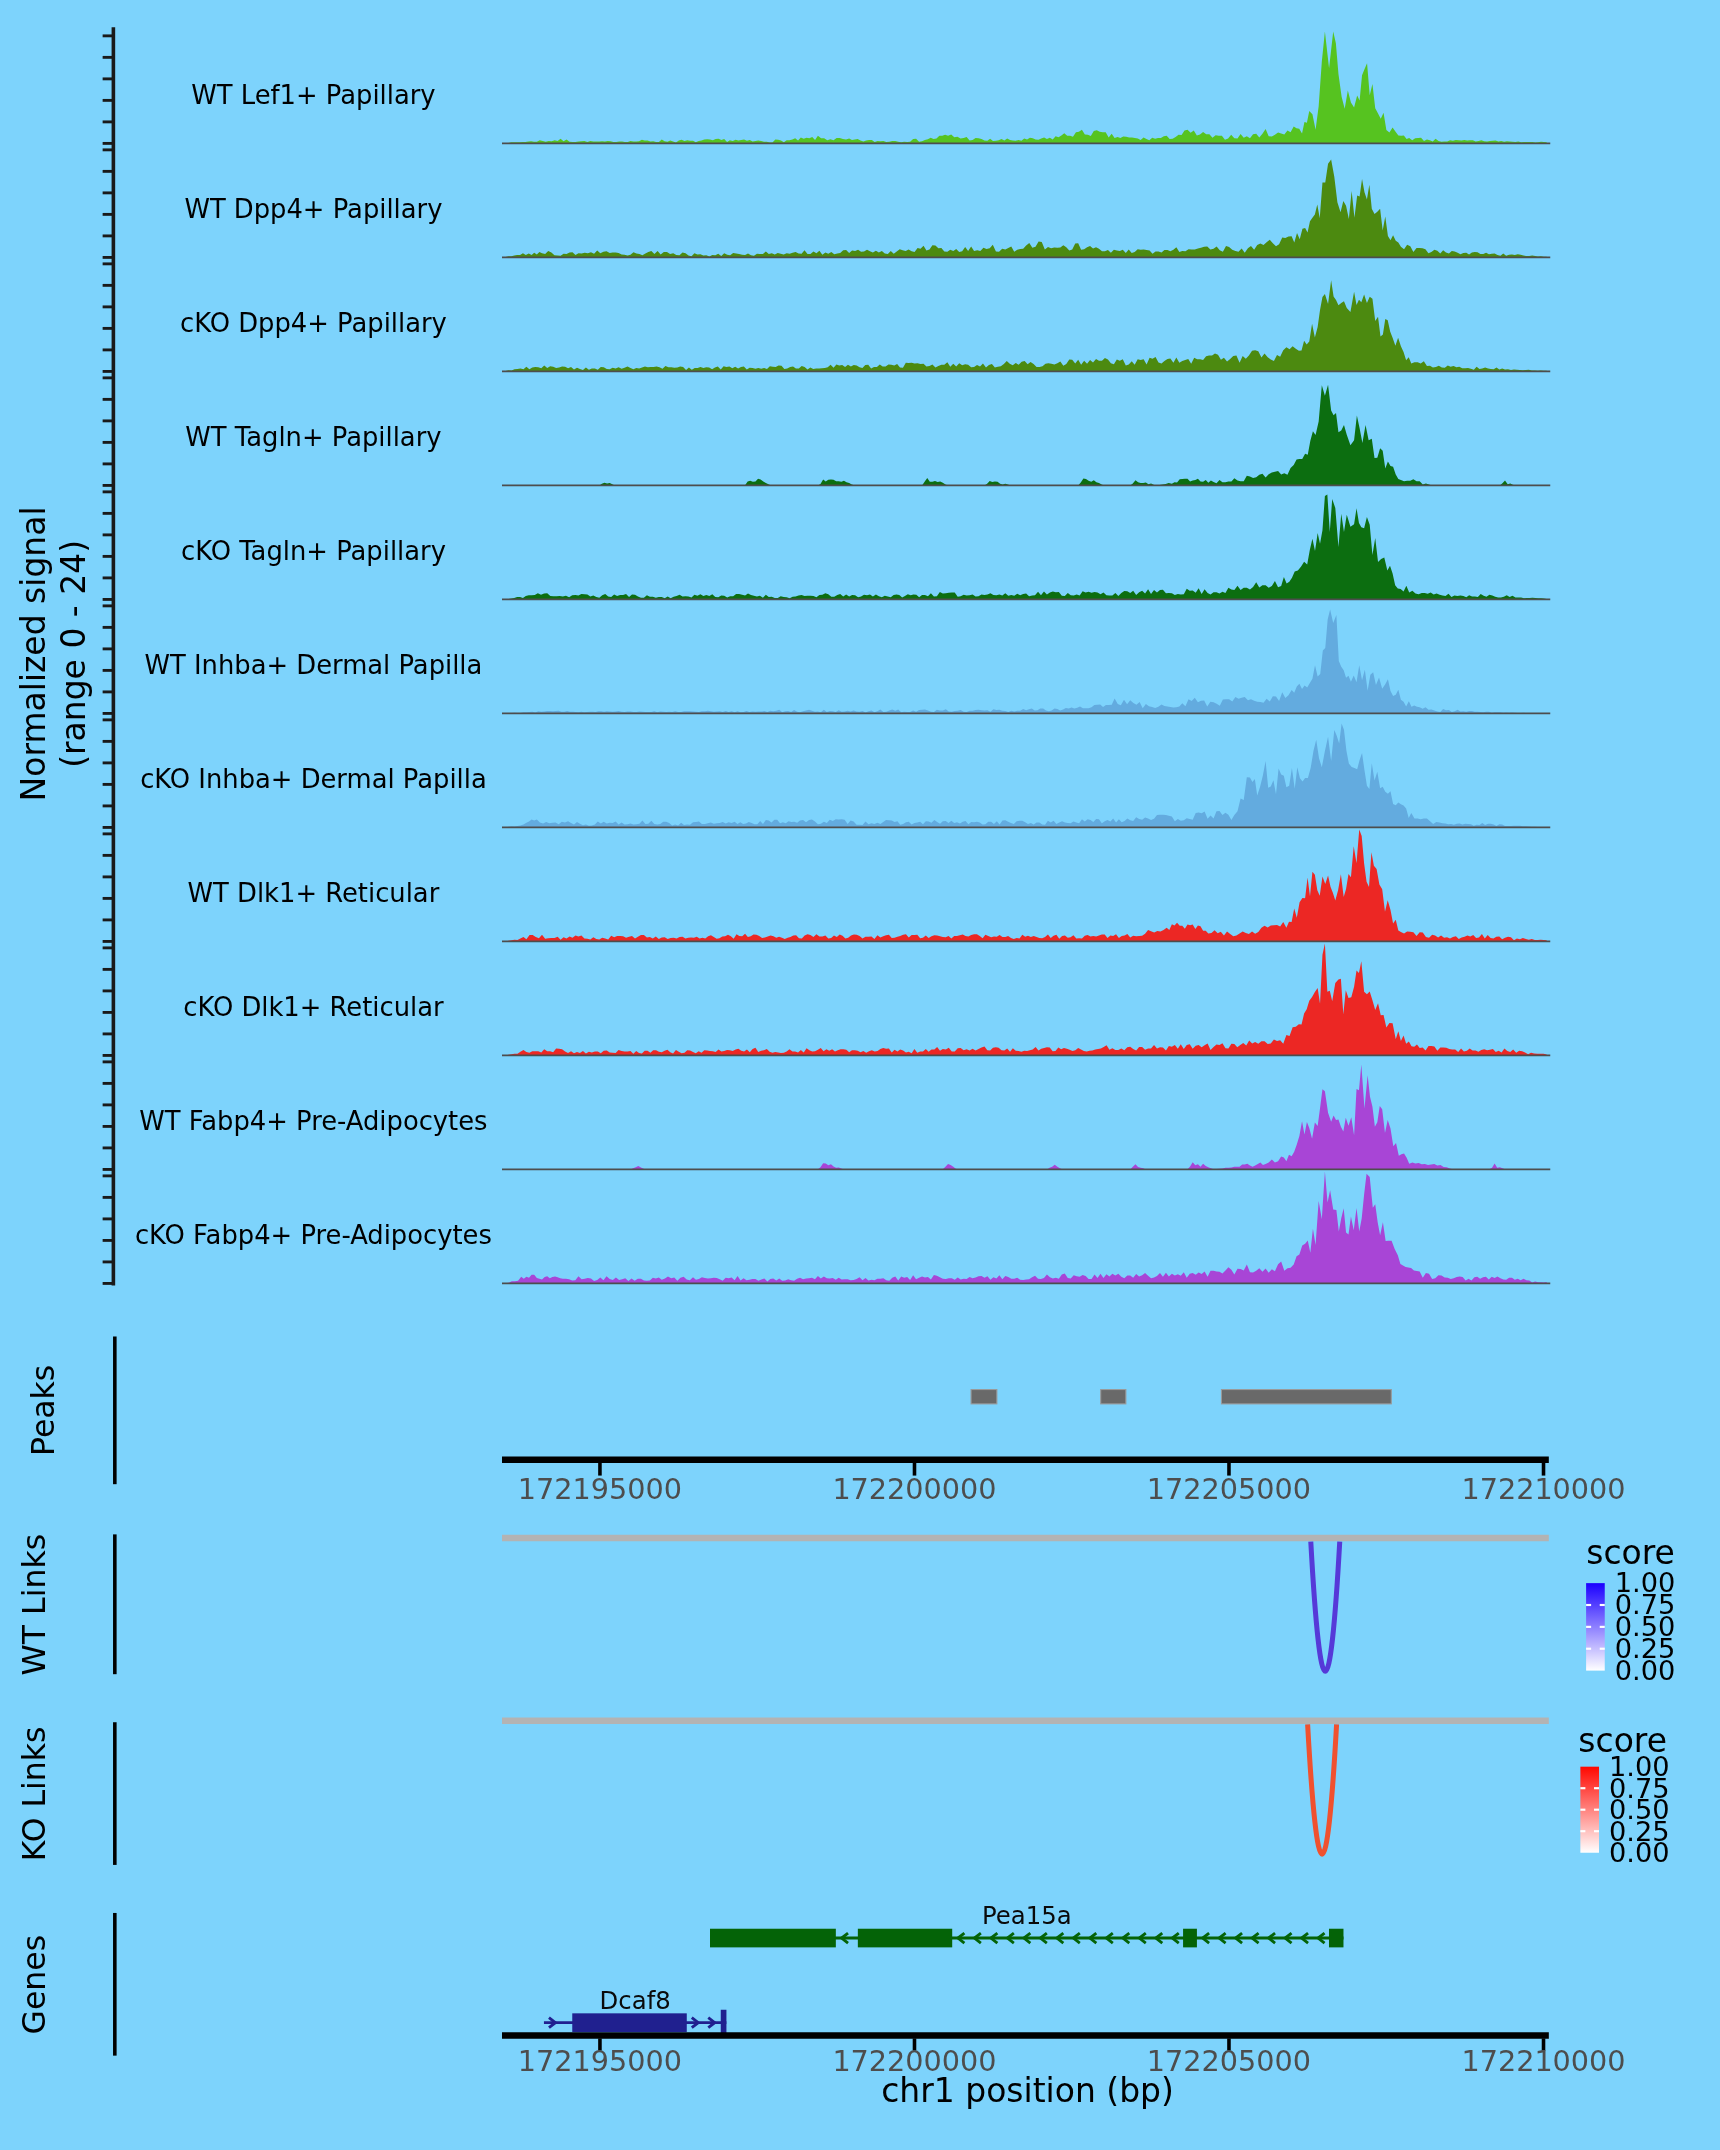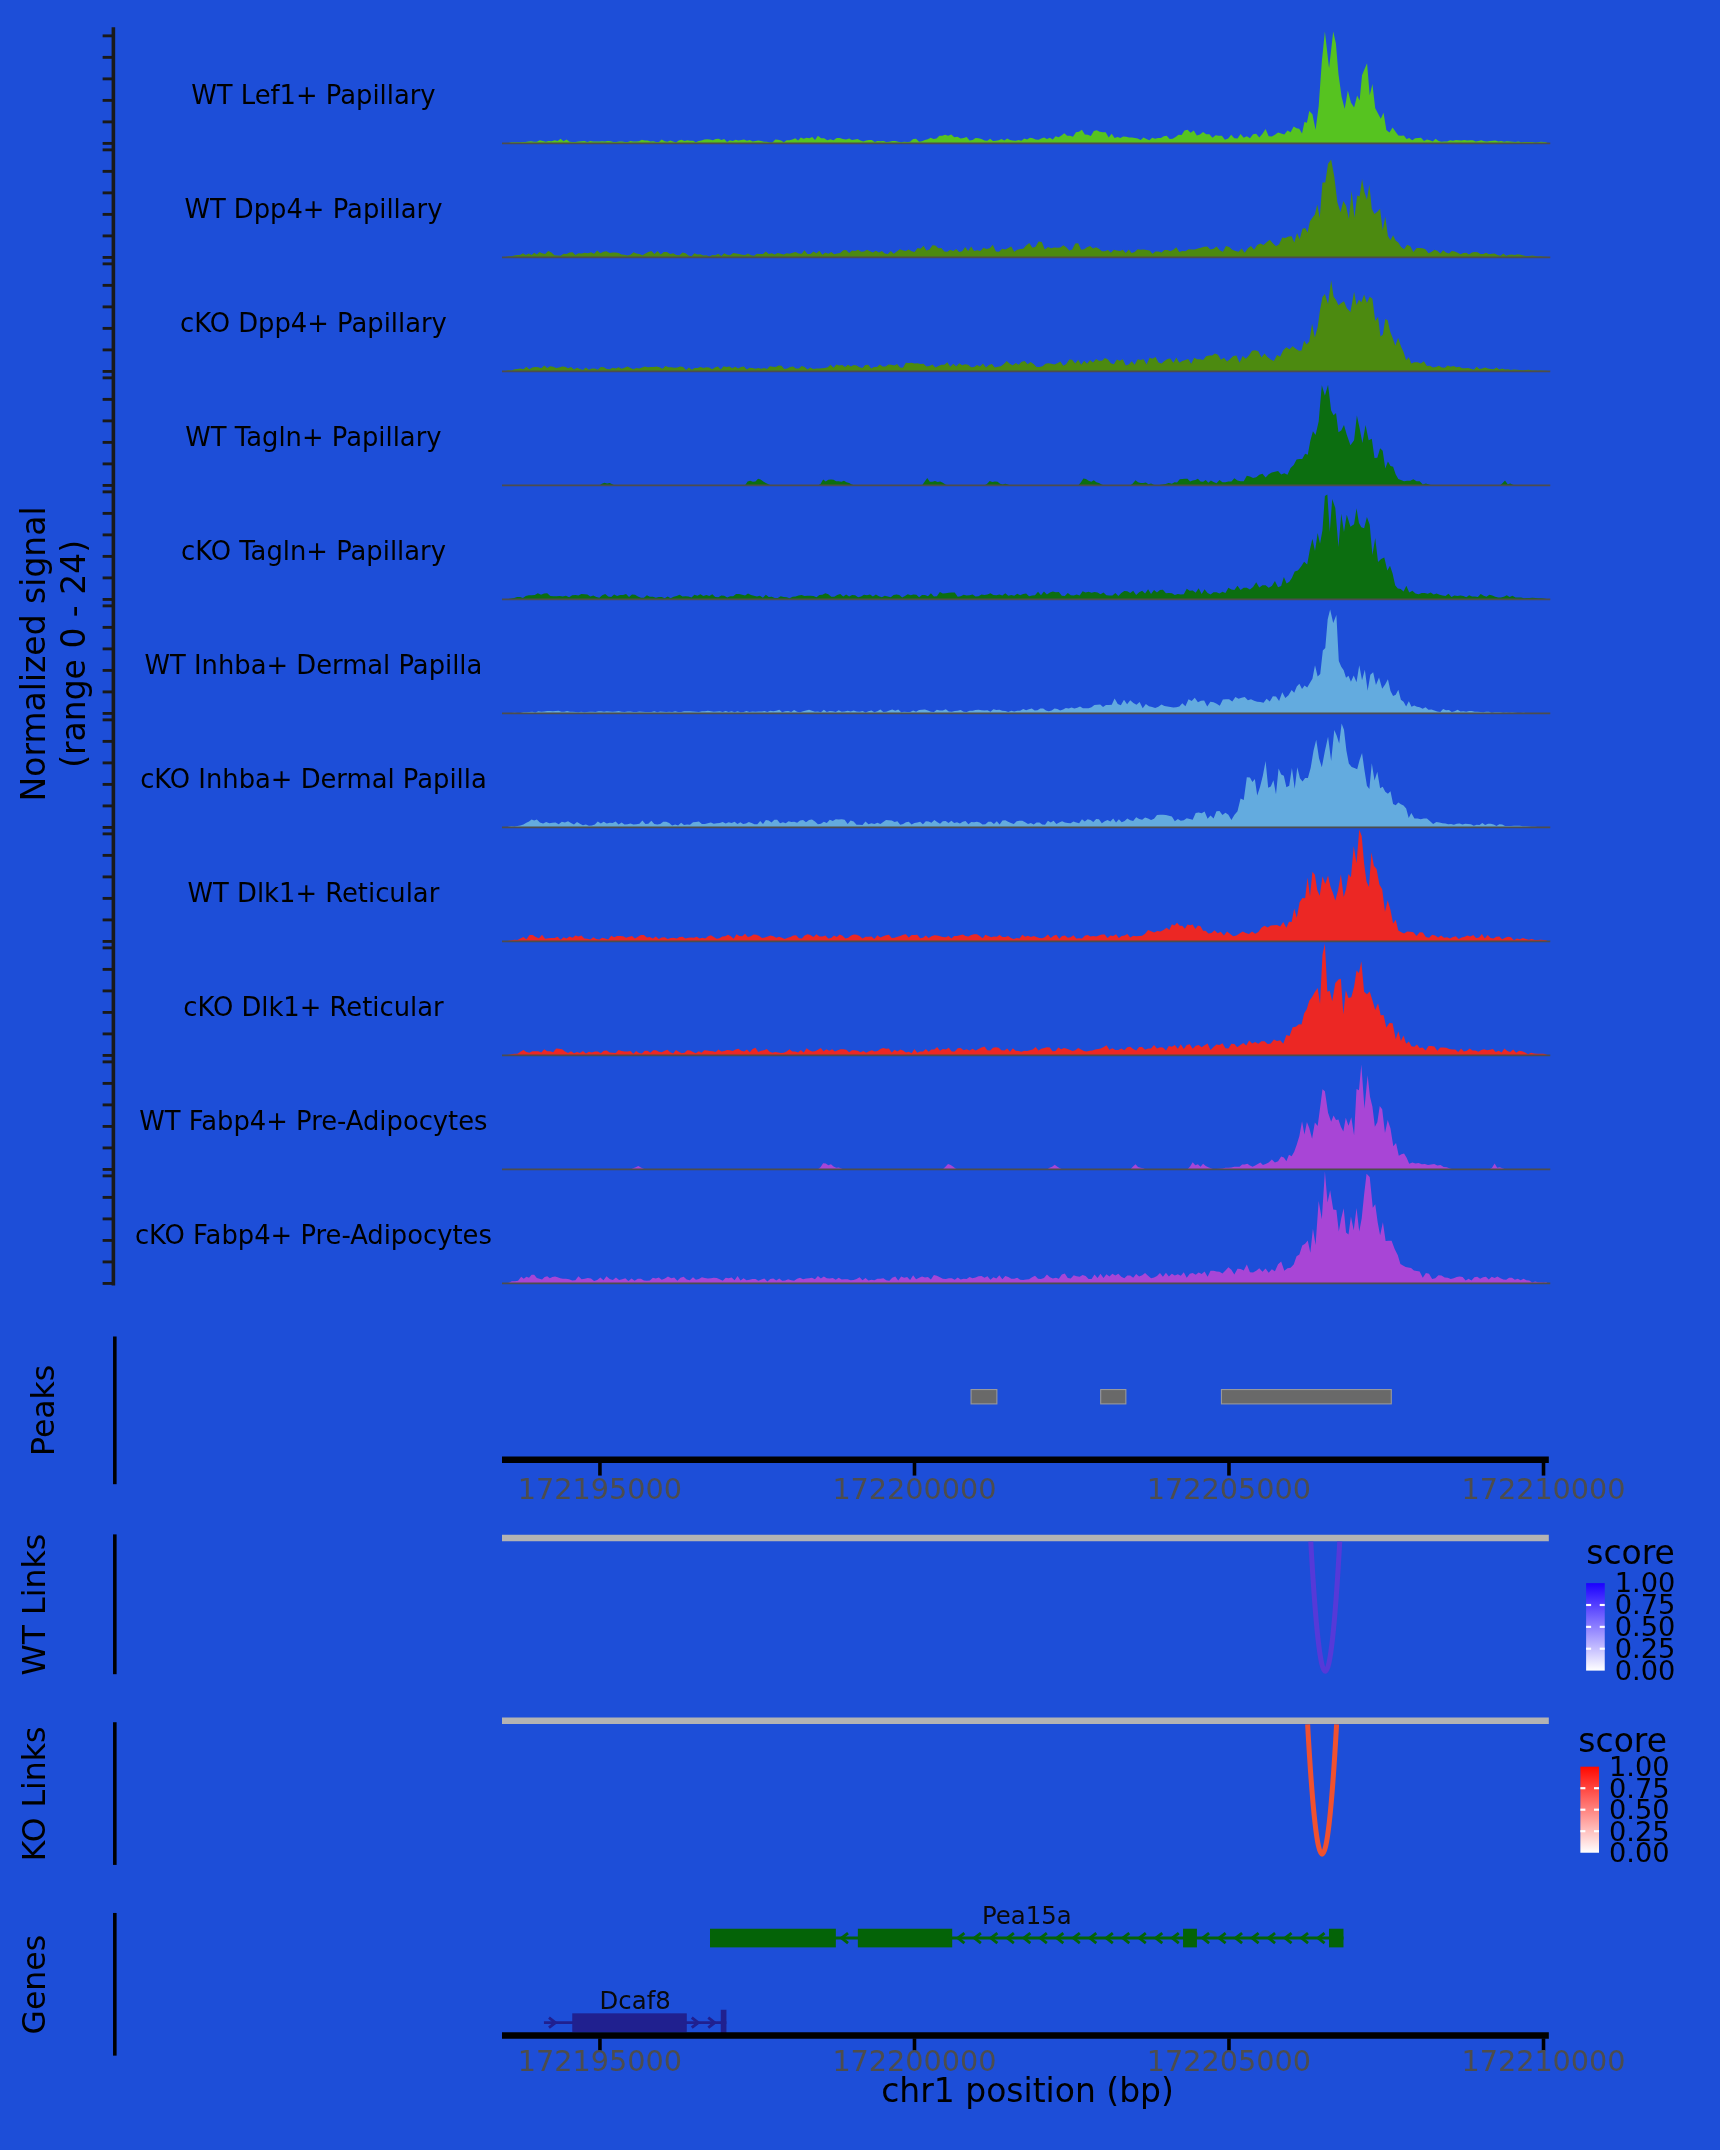--- a/index.html
+++ b/index.html
@@ -1,17 +1,17 @@
 <!DOCTYPE html>
 <html style="font-size:11.5px"><head>
 <meta charset="utf-8">
 <style>
   html,body{margin:0;padding:0;background:#ffffff;}
   #root{
-    position:relative;width:1721px;height:2151px;background:#1d4ed8;
+    position:relative;width:1721px;height:2151px;background:#7dd3fc;
     font-family:"DejaVu Sans", sans-serif;
   }
   svg text{font-family:"DejaVu Sans", sans-serif;}
   .ylab{font-size:46px;fill:#000;}
   .rowlab{font-size:44px;fill:#000;}
   .xlab{font-size:46px;fill:#000;}
   .scoretitle{font-size:46px;fill:#000;}
 </style>
 </head>
 <body>

